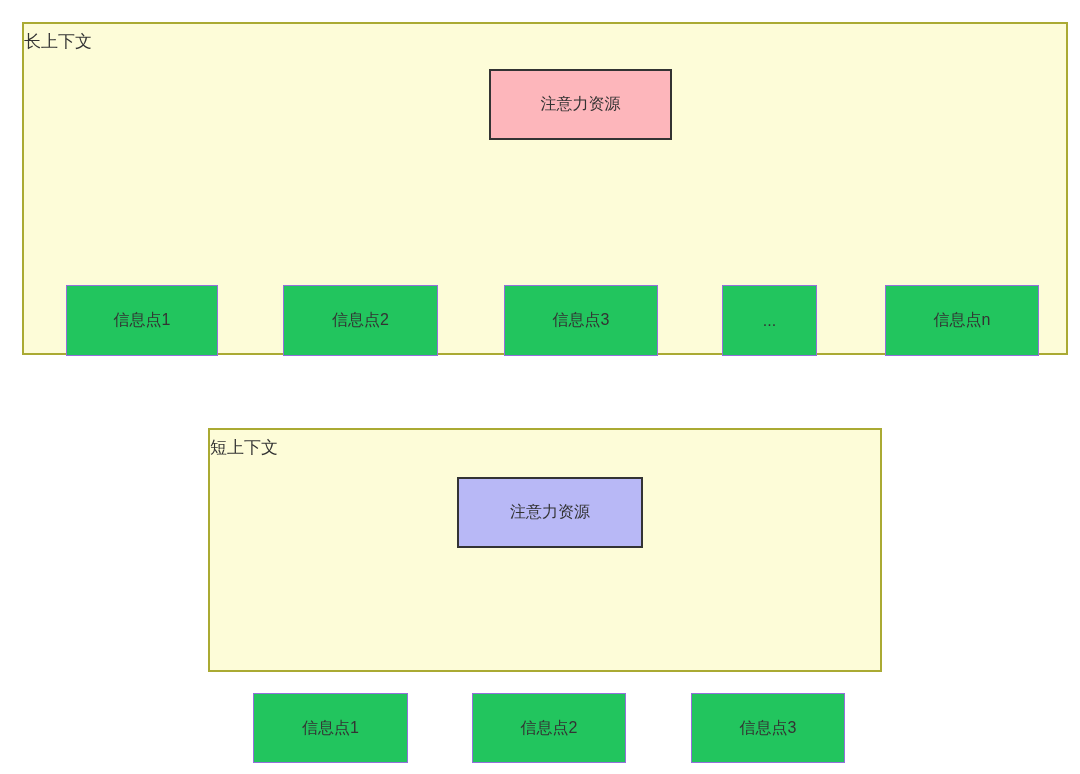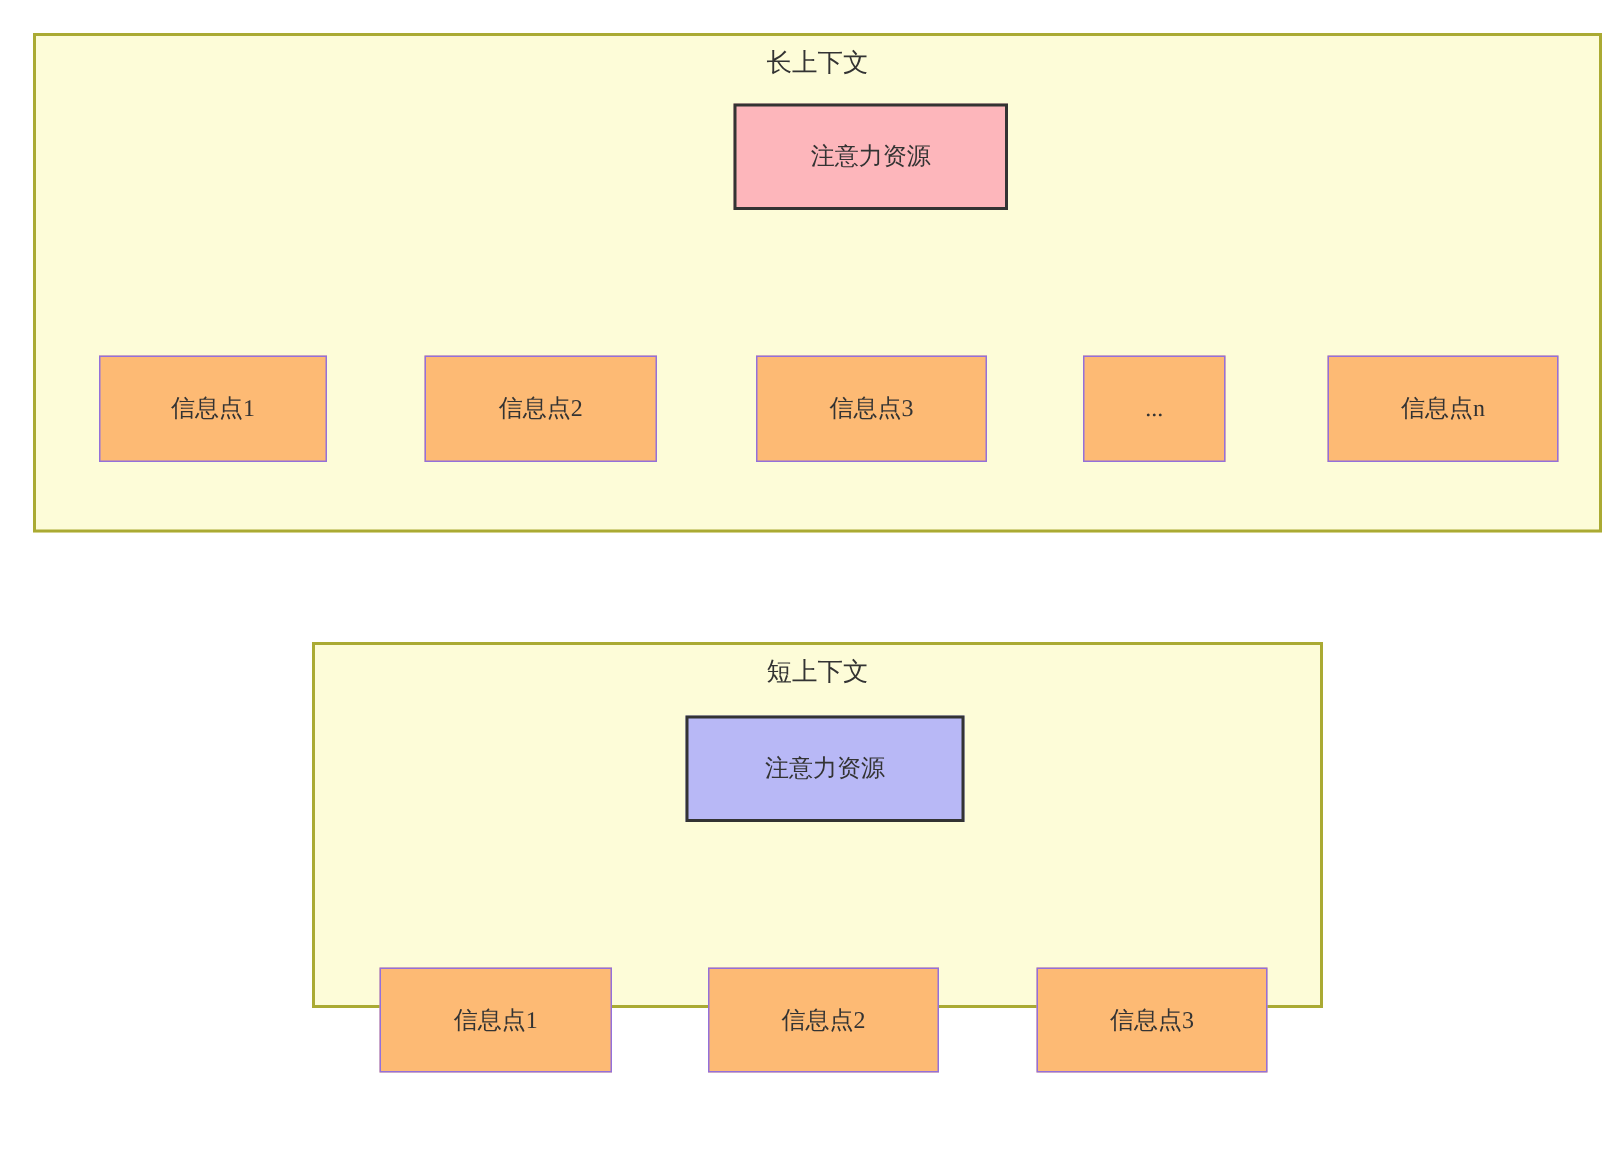--- a/index.html
+++ b/index.html
@@ -7,31 +7,31 @@
     width:1080px;height:774px;position:relative;background:#ffffff;
     font-family:"Liberation Sans","DejaVu Sans",sans-serif;color:#333333;
     overflow:hidden;
   }
   .container{
     position:absolute;box-sizing:border-box;
     background:#fdfcd8;border:2px solid #aaaa33;
   }
   .container-title{
     position:absolute;top:6px;left:0;width:100%;
-    text-align:center;font-size:17px;color:#333333;
+    font-size:17px;color:#333333;
   }
   .node{
     position:absolute;box-sizing:border-box;
     display:flex;align-items:center;justify-content:center;
-    font-size:16px;color:#333333;text-align:center;font-family:Liberation Serif, serif;
+    font-size:16px;color:#333333;text-align:center;
   }
   .root-node{border:2.5px solid #333333;}
   .root-long{background:#fdb6bb;}
   .root-short{background:#b8b8f6;}
-  .info-node{background:#fdba74;border:1.5px solid #9370db;}
+  .info-node{background:#22c55e;border:1.5px solid #9370db;margin-top:48px;}
   #edges{position:absolute;left:0;top:0;pointer-events:none;}
 </style>
 </head>
 <body>
 
 <svg id="edges" width="1080" height="774" viewBox="0 0 1080 774">
   <defs>
     <marker id="arrow" viewBox="0 0 10 10" refX="7.5" refY="5" markerWidth="8" markerHeight="8" orient="auto-start-reverse">
       <path d="M0,0 L10,5 L0,10 z" fill="#333333"></path>
     </marker>

